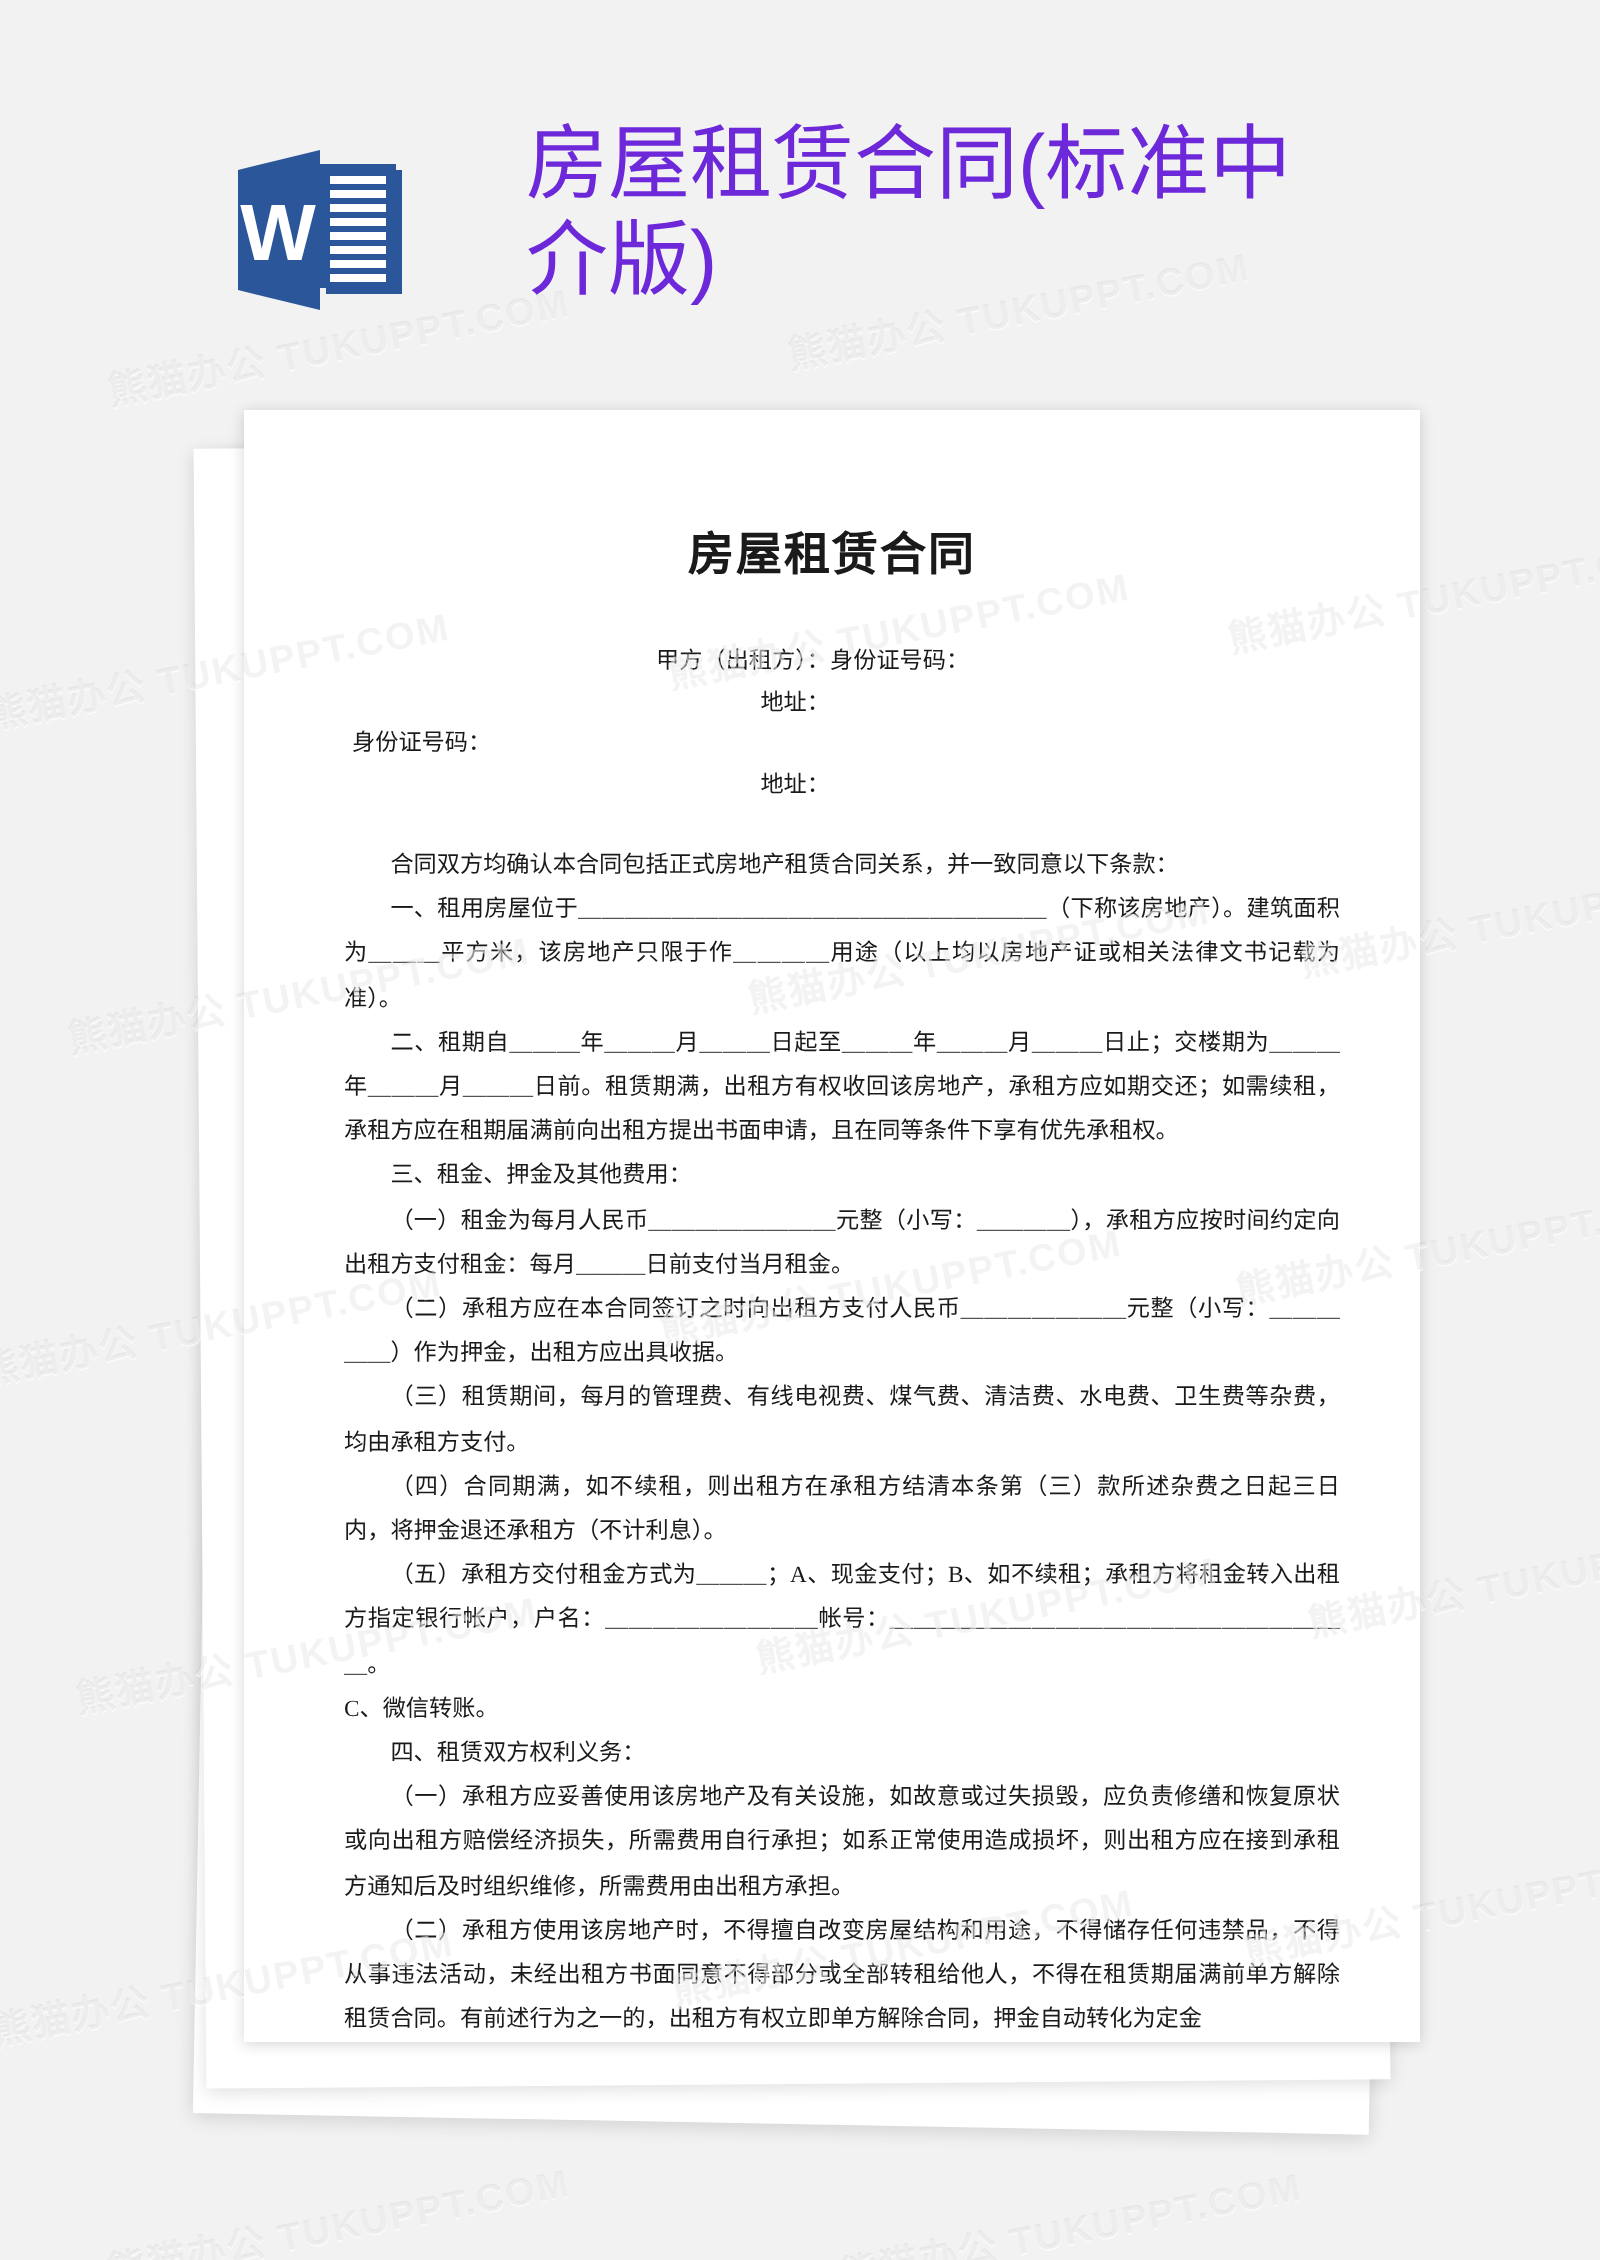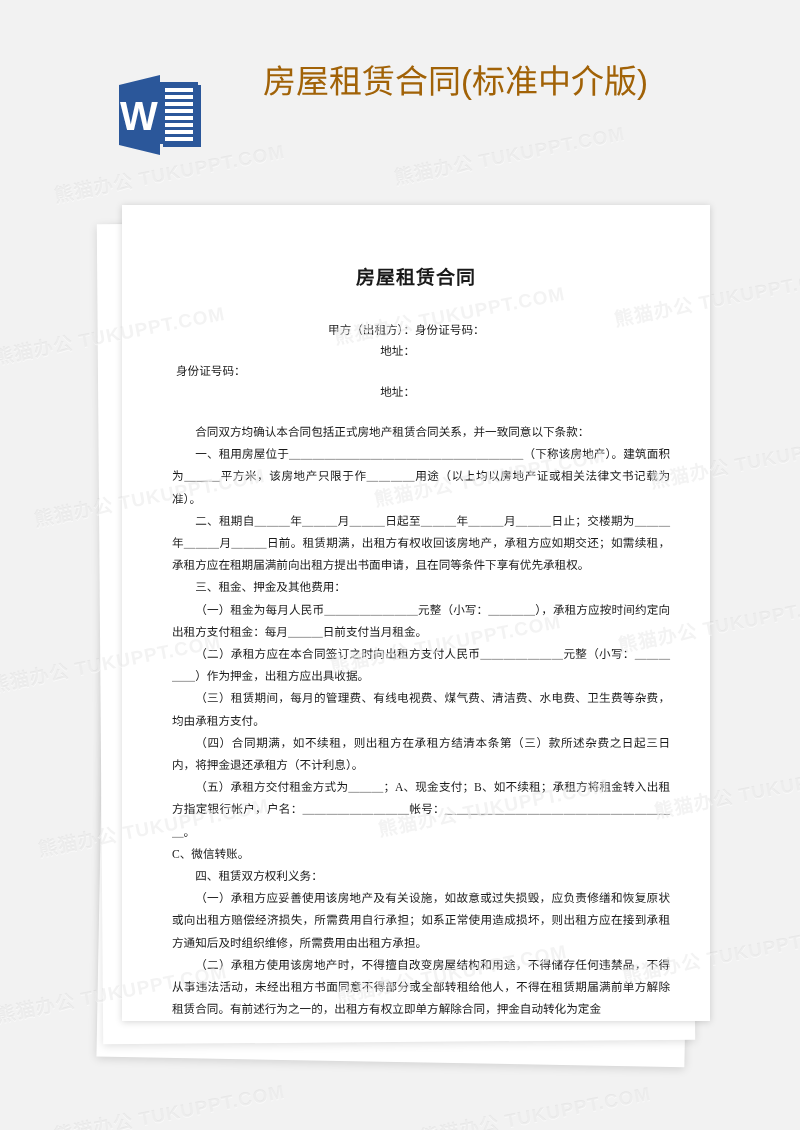--- a/index.html
+++ b/index.html
@@ -54,24 +54,24 @@
     height: 88px;
   }
   .word-icon svg { display: block; width: 92px; height: 88px; }
 
   .doc-title {
     position: absolute;
     left: 263px;
     top: 58px;
     width: 420px;
     font-family: "Liberation Sans", "DejaVu Sans", sans-serif;
-    font-size: 33px;
+    font-size: 41px;
     line-height: 48px;
     font-weight: 400;
-    color: #a16207;
+    color: #6d28d9;
     letter-spacing: 0px;
   }
 
   
   .sheet-stack {
     position: absolute;
     left: 0;
     top: 0;
     width: 800px;
     height: 1130px;
@@ -115,21 +115,21 @@
     top: 205px;
     width: 588px;
     height: 816px;
     z-index: 15;
     box-sizing: border-box;
     padding: 0;
     color: #1a1a1a;
   }
   .doc-heading {
     text-align: center;
-    font-size: 19px;
+    font-size: 23px;
     line-height: 26px;
     font-weight: 700;
     margin: 60px 0 0 0;
     letter-spacing: 1px;
   }
   .party-block {
     margin: 30px 0 0 0;
     padding: 0 56px 0 54px;
     font-size: 11.6px;
     line-height: 20.5px;

